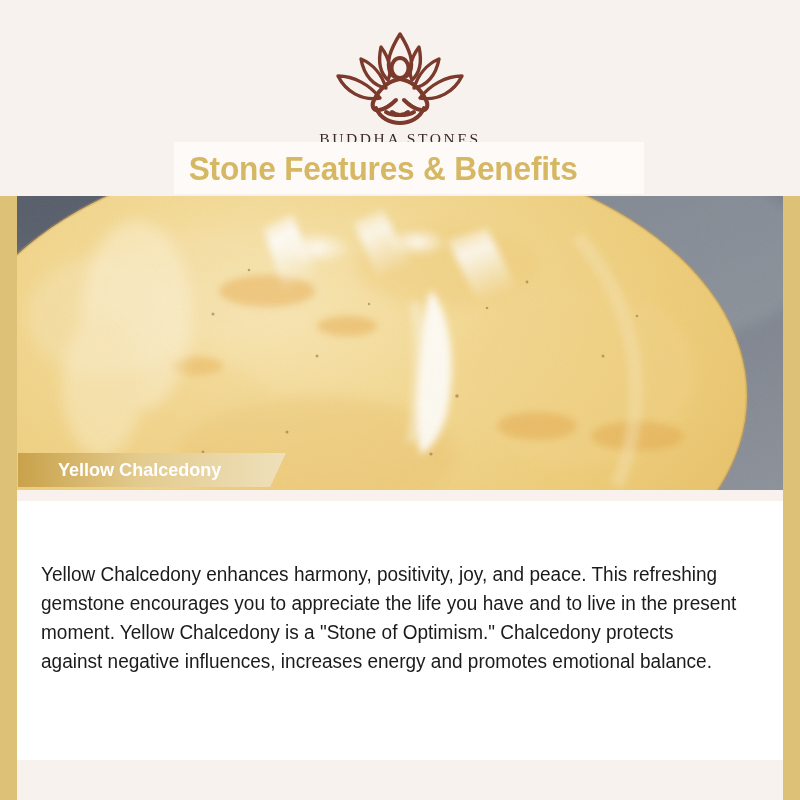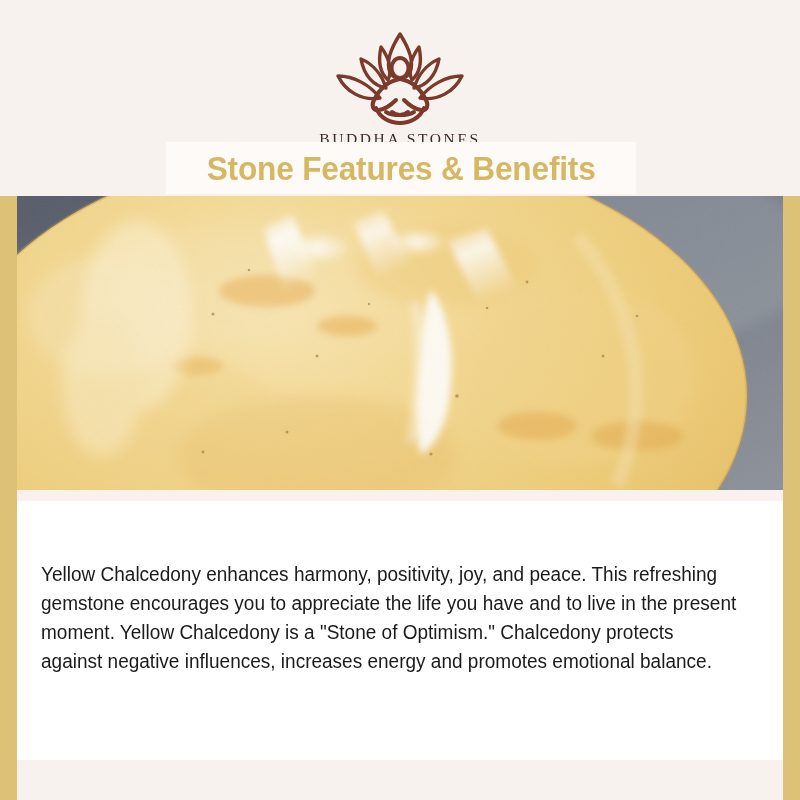--- a/index.html
+++ b/index.html
@@ -74,28 +74,27 @@
     margin-top: 2px;
     font-family: "Liberation Serif", serif;
     font-size: 15.5px;
     letter-spacing: 2.6px;
     color: #3b2b28;
     font-weight: 400;
   }
 
   .title-banner {
     position: absolute;
-    left: 166px;
+    left: 174px;
     top: 142px;
     width: 470px;
     height: 52px;
     background: #fdfaf7;
     display: flex;
     align-items: center;
-    justify-content: center;
   }
   .title-text {
     font-family: "Liberation Sans Narrow", "Liberation Sans", sans-serif;
     font-size: 34px;
     font-weight: bold;
     letter-spacing: -0.2px;
     color: #d6b864;
     white-space: nowrap;
     transform: scaleX(0.93);
   }
@@ -348,20 +347,23 @@
         <circle cx="620" cy="120" r="1.3"></circle>
         <circle cx="270" cy="236" r="1.5"></circle>
         <circle cx="186" cy="256" r="1.4"></circle>
         <circle cx="414" cy="258" r="1.6"></circle>
       </g>
 
       <rect x="0" y="0" width="766" height="294" filter="url(#grainy)" opacity="0.5"></rect>
     </svg>
   </div>
 
+  <div class="stone-label">
+    <span>Yellow Chalcedony</span>
+  </div>
 
   <div class="body-area">
     <div class="body-top-fade"></div>
 
 
     <div class="paragraph">Yellow Chalcedony enhances harmony, positivity, joy, and peace. This refreshing gemstone encourages you to appreciate the life you have and to live in the present moment. Yellow Chalcedony is a "Stone of Optimism." Chalcedony protects against negative influences, increases energy and promotes emotional balance.</div>
   </div>
 
   <div class="footer-strip"></div>
 </div>

